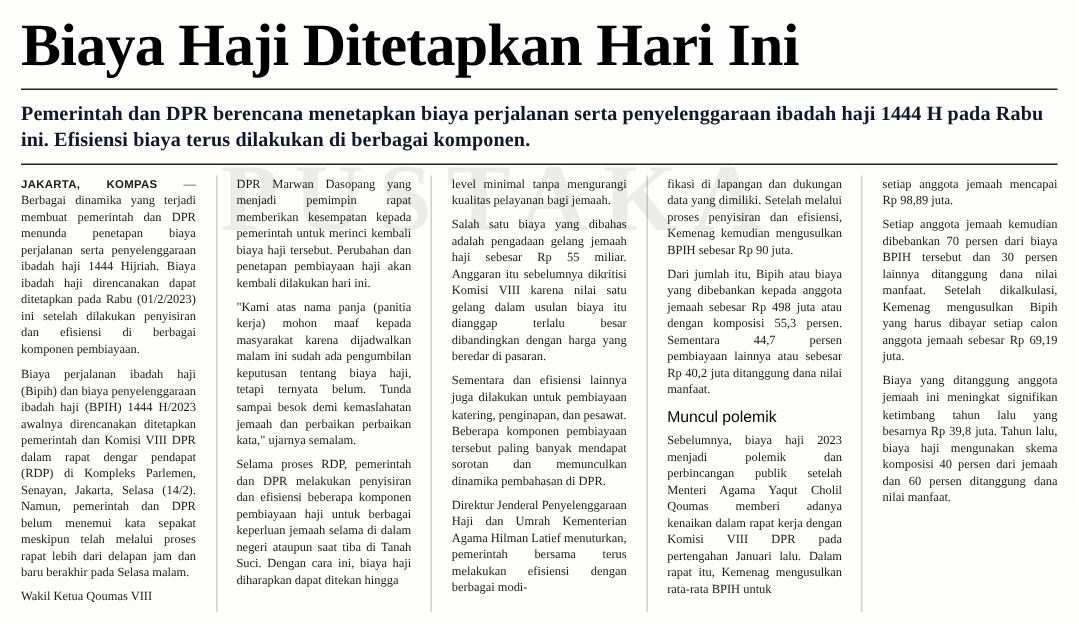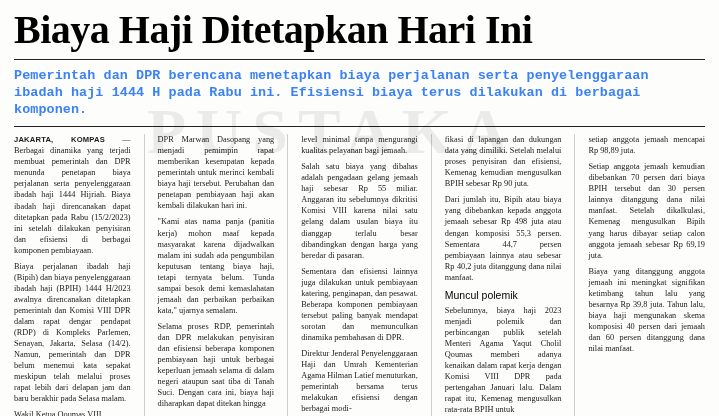--- a/index.html
+++ b/index.html
@@ -46,25 +46,25 @@
     letter-spacing: -0.5px;
     margin: 0 0 8px 0;
     color: #000;
   }
   .rule-top {
     border: none;
     border-top: 1px solid #222;
     margin: 2px 0 7px 0;
   }
   .standfirst {
-    font-family: Liberation Mono, monospace;
+    font-family: Liberation Serif, serif;
     font-size: 13.4px;
     line-height: 1.28;
     font-weight: bold;
-    color: #3b82f6;
+    color: #0f172a;
     margin: 0 0 8px 0;
     letter-spacing: 0.1px;
   }
   .rule-mid {
     border: none;
     border-top: 1px solid #222;
     margin: 0 0 7px 0;
   }
   .columns {
     display: flex;
@@ -110,21 +110,21 @@
   <h1 class="headline">Biaya Haji Ditetapkan Hari Ini</h1>
   <hr class="rule-top">
   <p class="standfirst">Pemerintah dan DPR berencana menetapkan biaya perjalanan serta penyelenggaraan ibadah haji 1444 H pada Rabu ini. Efisiensi biaya terus dilakukan di berbagai komponen.</p>
   <hr class="rule-mid">
 
   <div class="watermark">PUSTAKA</div>
 
   <div class="columns">
 
     <div class="col">
-      <p><span class="dateline">JAKARTA, KOMPAS</span><span> — Berbagai dinamika yang terjadi membuat pemerintah dan DPR menunda penetapan biaya perjalanan serta penyelenggaraan ibadah haji 1444 Hijriah. Biaya ibadah haji direncanakan dapat ditetapkan pada Rabu (15/2/2023) ini setelah dilakukan penyisiran dan efisiensi di berbagai komponen pembiayaan.</span></p>
+      <p><span class="dateline">JAKARTA, KOMPAS</span><span> — Berbagai dinamika yang terjadi membuat pemerintah dan DPR menunda penetapan biaya perjalanan serta penyelenggaraan ibadah haji 1444 Hijriah. Biaya ibadah haji direncanakan dapat ditetapkan pada Rabu (01/2/2023) ini setelah dilakukan penyisiran dan efisiensi di berbagai komponen pembiayaan.</span></p>
       <p>Biaya perjalanan ibadah haji (Bipih) dan biaya penyelenggaraan ibadah haji (BPIH) 1444 H/2023 awalnya direncanakan ditetapkan pemerintah dan Komisi VIII DPR dalam rapat dengar pendapat (RDP) di Kompleks Parlemen, Senayan, Jakarta, Selasa (14/2). Namun, pemerintah dan DPR belum menemui kata sepakat meskipun telah melalui proses rapat lebih dari delapan jam dan baru berakhir pada Selasa malam.</p>
       <p>Wakil Ketua Qoumas VIII</p>
     </div>
     <div class="col-divider"></div>
 
     <div class="col">
       <p>DPR Marwan Dasopang yang menjadi pemimpin rapat memberikan kesempatan kepada pemerintah untuk merinci kembali biaya haji tersebut. Perubahan dan penetapan pembiayaan haji akan kembali dilakukan hari ini.</p>
       <p>"Kami atas nama panja (panitia kerja) mohon maaf kepada masyarakat karena dijadwalkan malam ini sudah ada pengumbilan keputusan tentang biaya haji, tetapi ternyata belum. Tunda sampai besok demi kemaslahatan jemaah dan perbaikan perbaikan kata," ujarnya semalam.</p>
       <p>Selama proses RDP, pemerintah dan DPR melakukan penyisiran dan efisiensi beberapa komponen pembiayaan haji untuk berbagai keperluan jemaah selama di dalam negeri ataupun saat tiba di Tanah Suci. Dengan cara ini, biaya haji diharapkan dapat ditekan hingga</p>
     </div>

